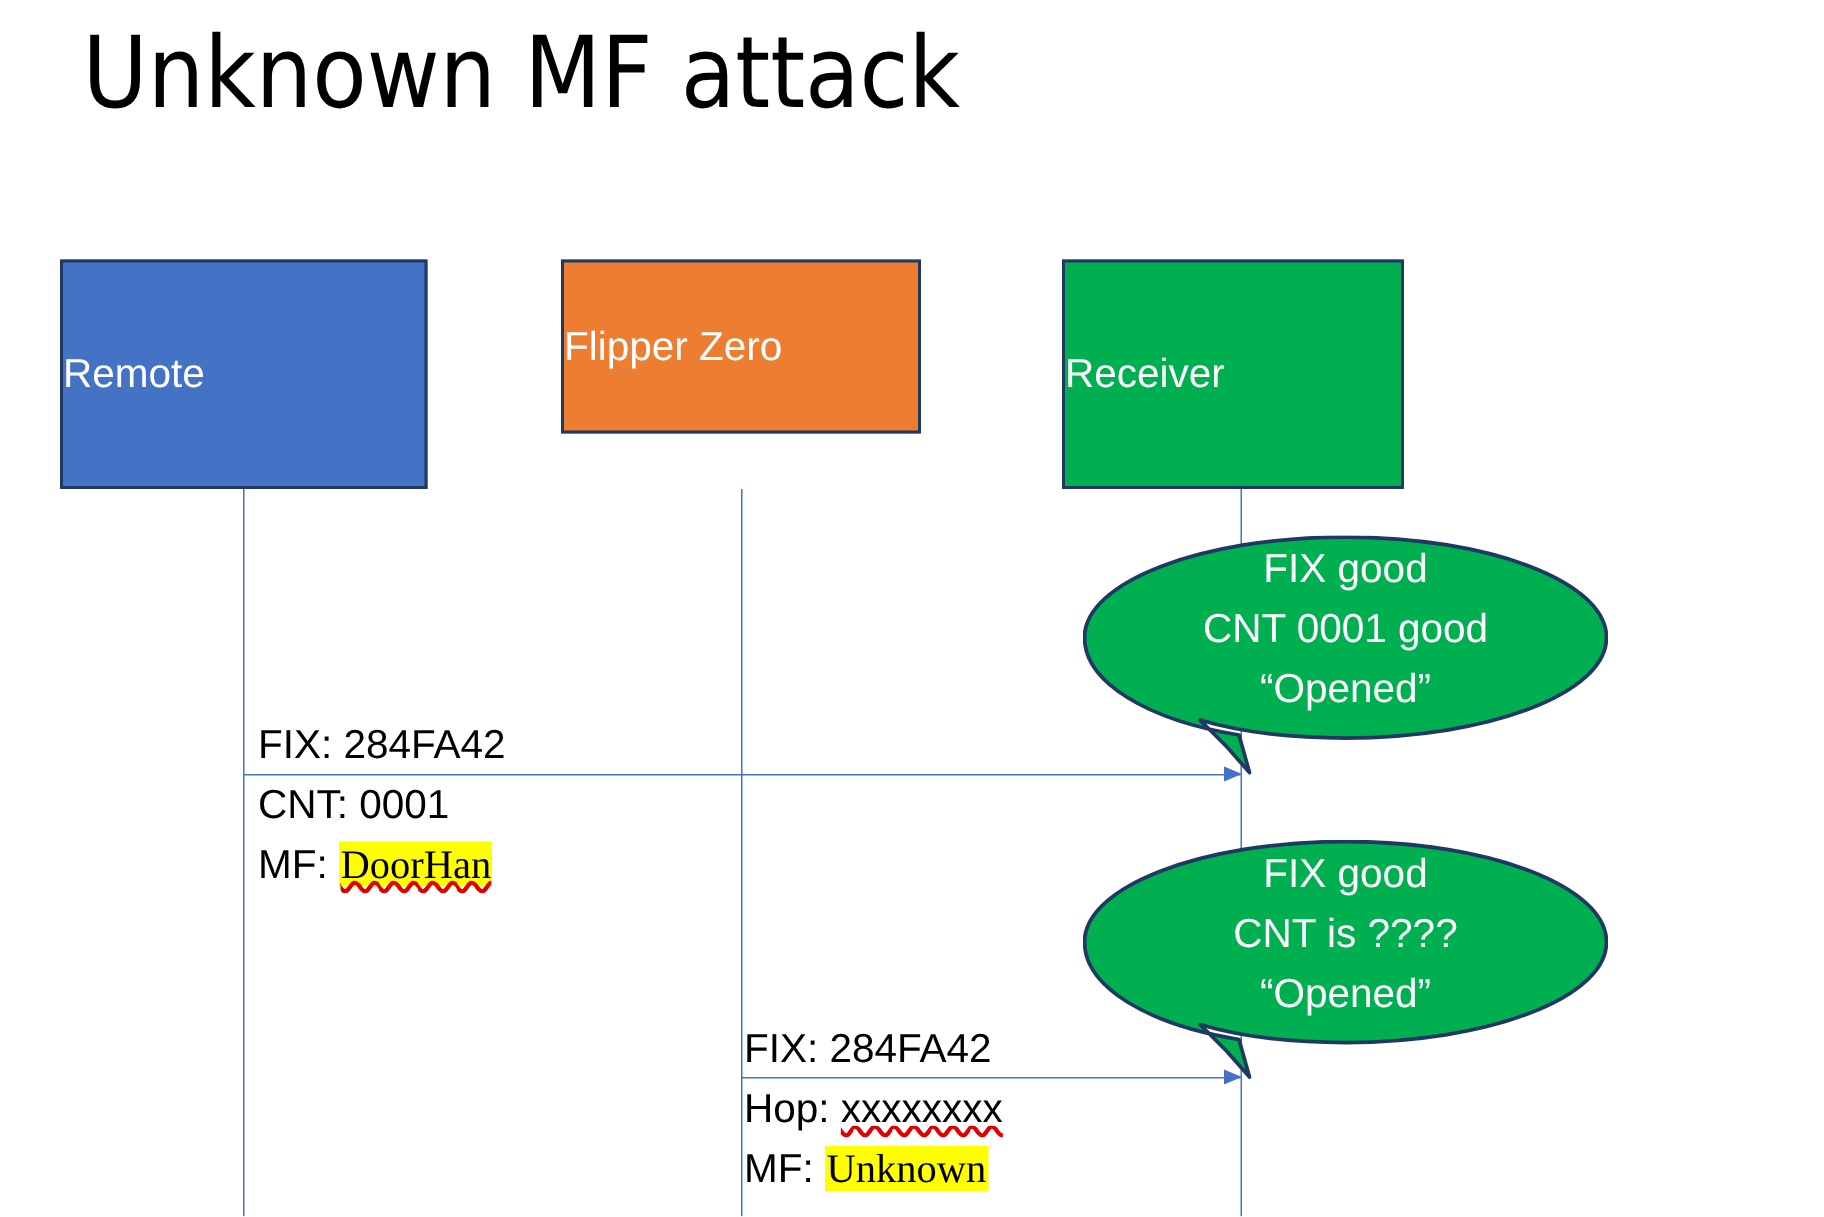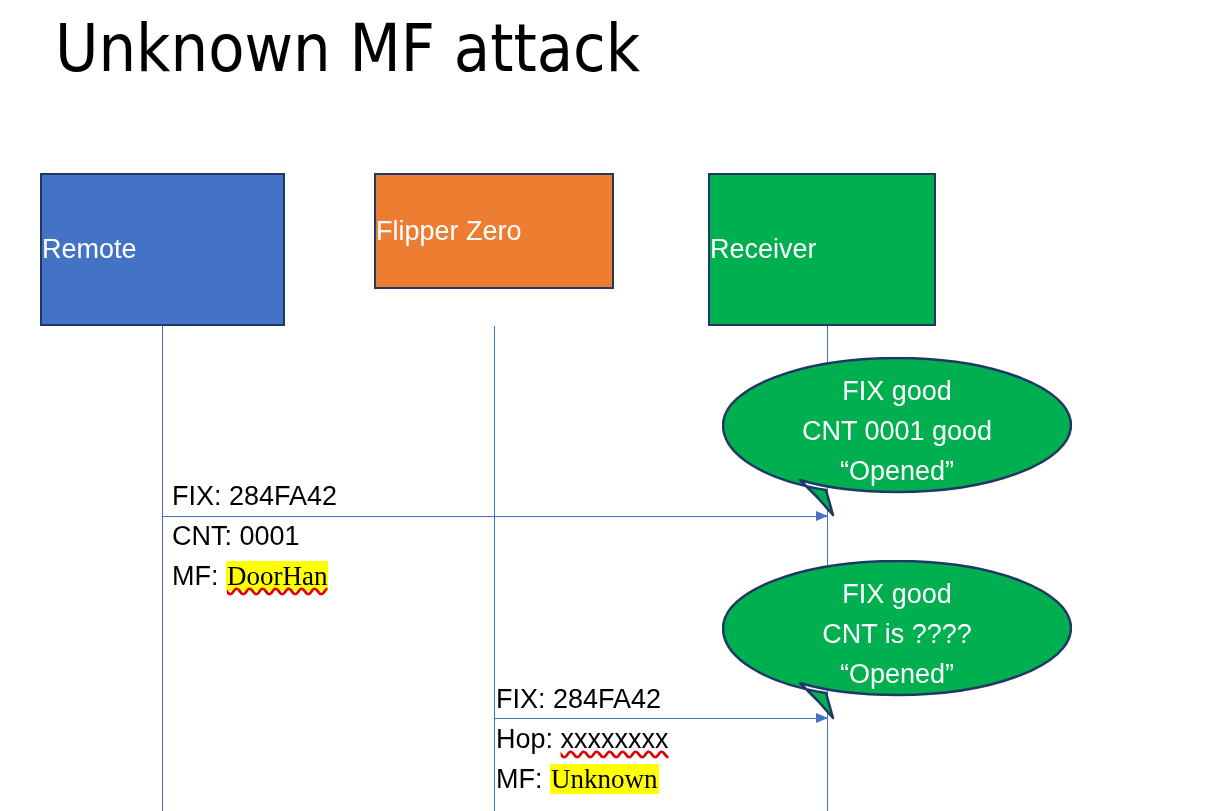--- a/index.html
+++ b/index.html
@@ -105,21 +105,21 @@
   
   .bubble {
     position: absolute;
     width: 350px;
     height: 135px;
   }
   .bubble svg { display: block; }
   .bubble-text {
     position: absolute;
     left: 0;
-    top: 14px;
+    top: 2px;
     width: 350px;
     text-align: center;
     color: #ffffff;
     font-size: 27px;
     line-height: 40px;
     pointer-events: none;
   }
   #bubble-1 { left: 722px; top: 357px; }
   #bubble-2 { left: 722px; top: 560px; }
 </style>

